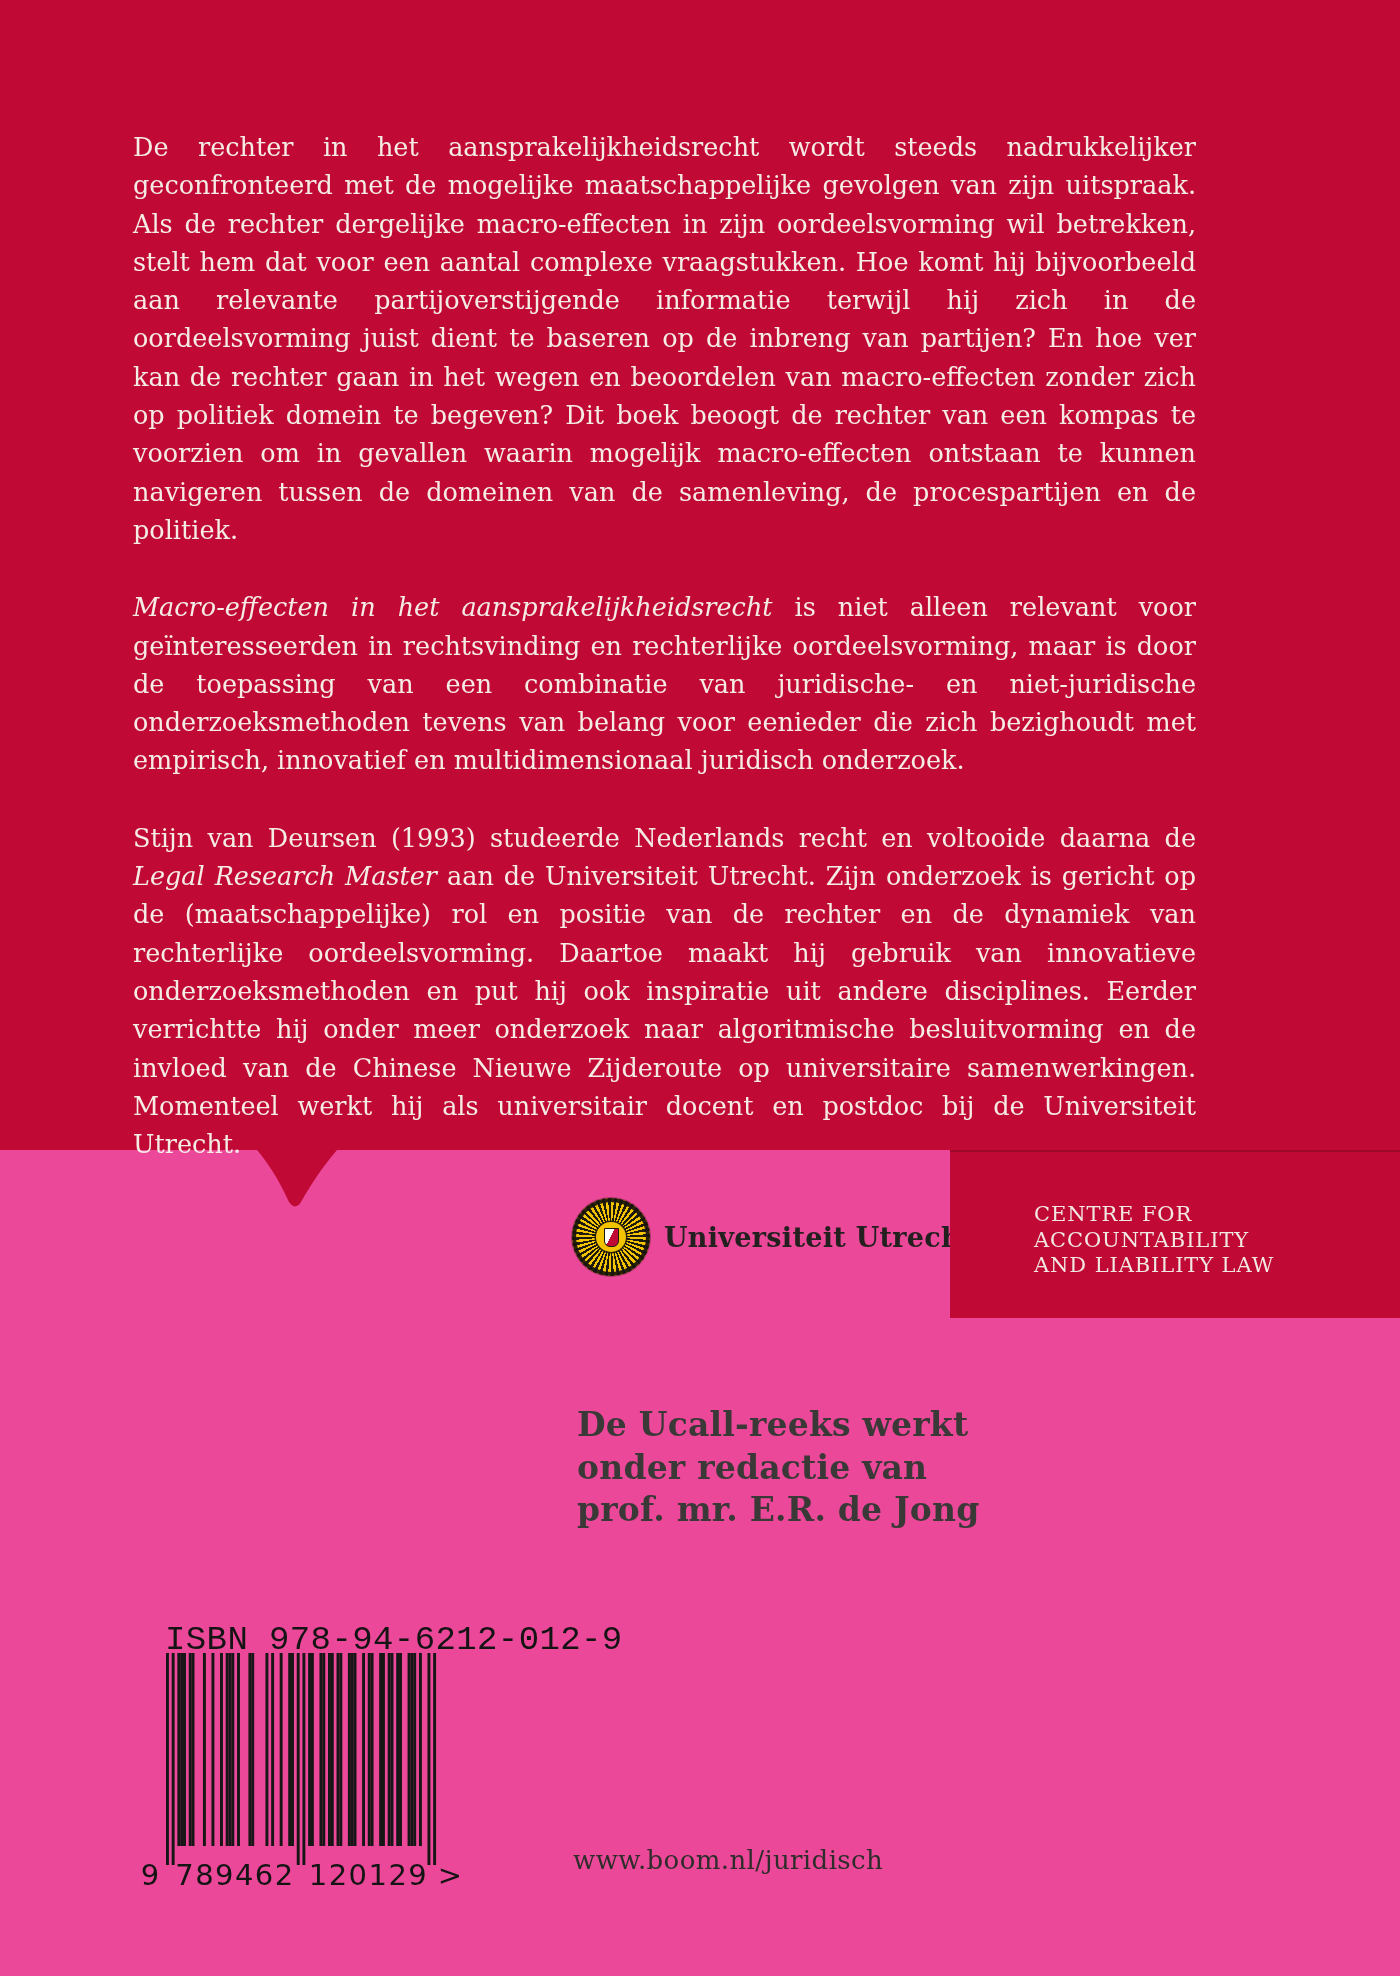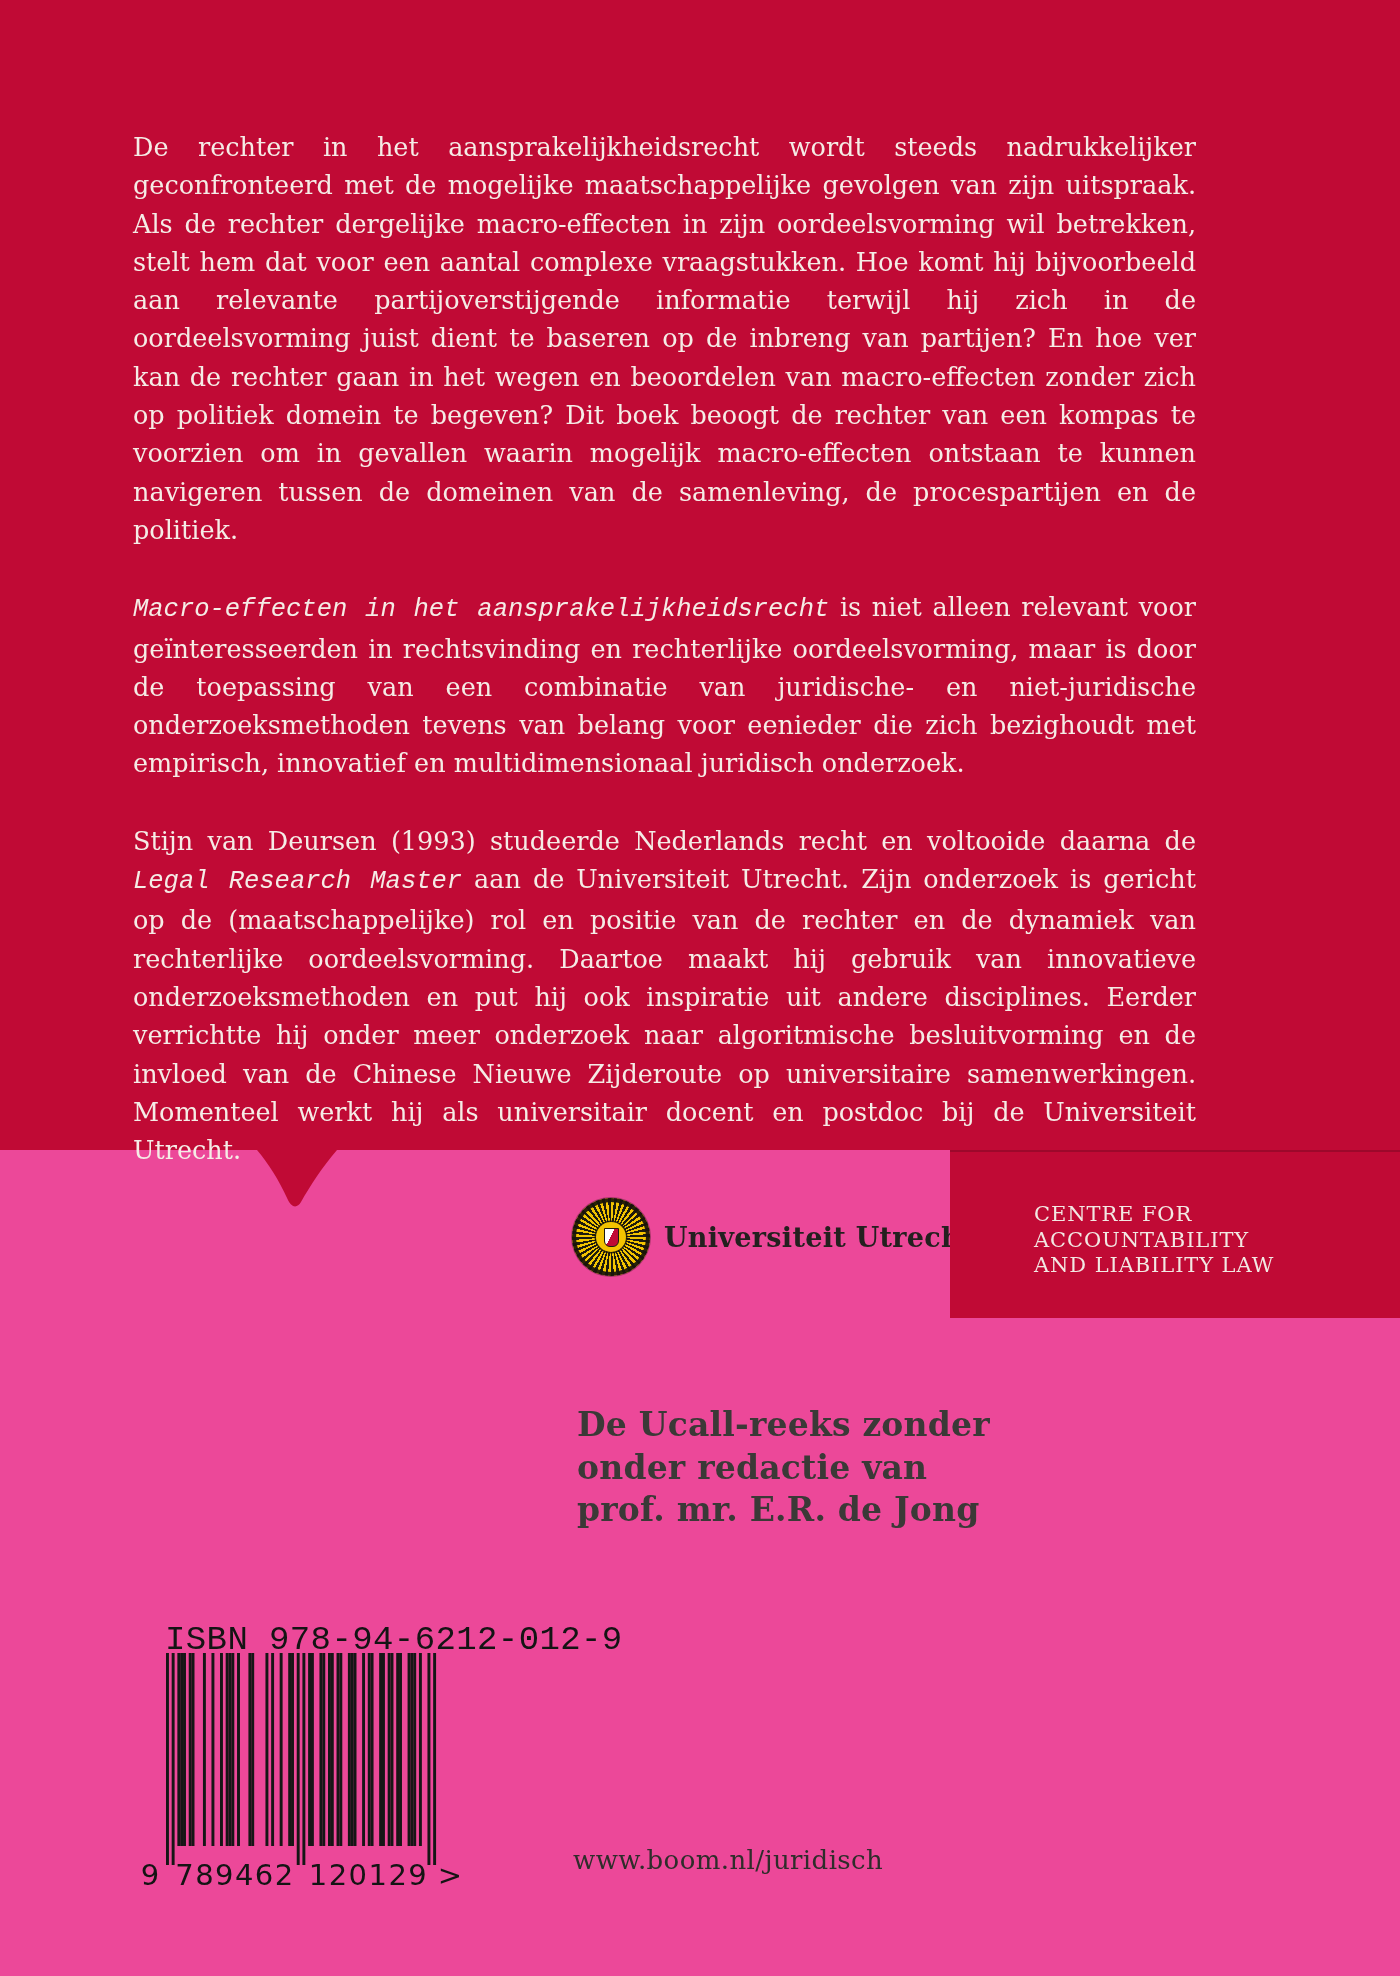--- a/index.html
+++ b/index.html
@@ -10,21 +10,21 @@
   
   .red-band{position:absolute;left:0;top:0;width:1400px;height:1150px;}
   .notch{position:absolute;left:257px;top:1148px;width:80px;height:62px;}
   
   .body-text{
     position:absolute;left:133px;top:128px;width:1063px;
     color:#f5ece6;font-size:25.5px;line-height:38.3px;
     text-align:justify;
   }
   .body-text p{margin:0 0 39px 0;}
-  .body-text em{font-style:italic;font-family:Liberation Mono, monospace;}
+  .body-text em{font-style:italic;}
   
   .uu-lockup{position:absolute;left:572px;top:1198px;display:flex;align-items:center;gap:14px;}
   .sun{
     width:78px;height:78px;border-radius:50%;position:relative;flex:0 0 auto;
     background:repeating-conic-gradient(#f3c300 0deg 4.5deg,#1e1b0e 4.5deg 9deg);
     box-shadow:inset 0 0 0 4px rgba(24,20,8,.92), 0 0 0 1px rgba(24,20,8,.35);
   }
   .sun-core{position:absolute;inset:24px;background:#f3c300;border-radius:50%;
     display:flex;align-items:center;justify-content:center;box-shadow:0 0 0 1.5px rgba(24,20,8,.85);}
   .shield{width:13px;height:17px;border:1.5px solid #1e1b0e;border-radius:0 0 6px 6px;
@@ -74,21 +74,21 @@
 
   <div class="ucall-box red-fill" style="background: rgb(192, 10, 53);">
     <div class="ucall-text">
       <div>CENTRE FOR</div>
       <div>ACCOUNTABILITY</div>
       <div>AND LIABILITY LAW</div>
     </div>
   </div>
 
   <div class="series-note">
-    <div>De Ucall-reeks zonder</div>
+    <div>De Ucall-reeks werkt</div>
     <div>onder redactie van</div>
     <div>prof. mr. E.R. de Jong</div>
   </div>
 
   <div class="isbn-label">ISBN 978-94-6212-012-9</div>
   <div class="barcode"><svg width="335" height="238" viewBox="-30 0 335 238">
         <rect x="0.00" y="0" width="2.92" height="212" fill="#161616"></rect>
         <rect x="5.68" y="0" width="2.92" height="212" fill="#161616"></rect>
         <rect x="11.37" y="0" width="2.92" height="193" fill="#161616"></rect>
         <rect x="14.21" y="0" width="2.92" height="193" fill="#161616"></rect>

